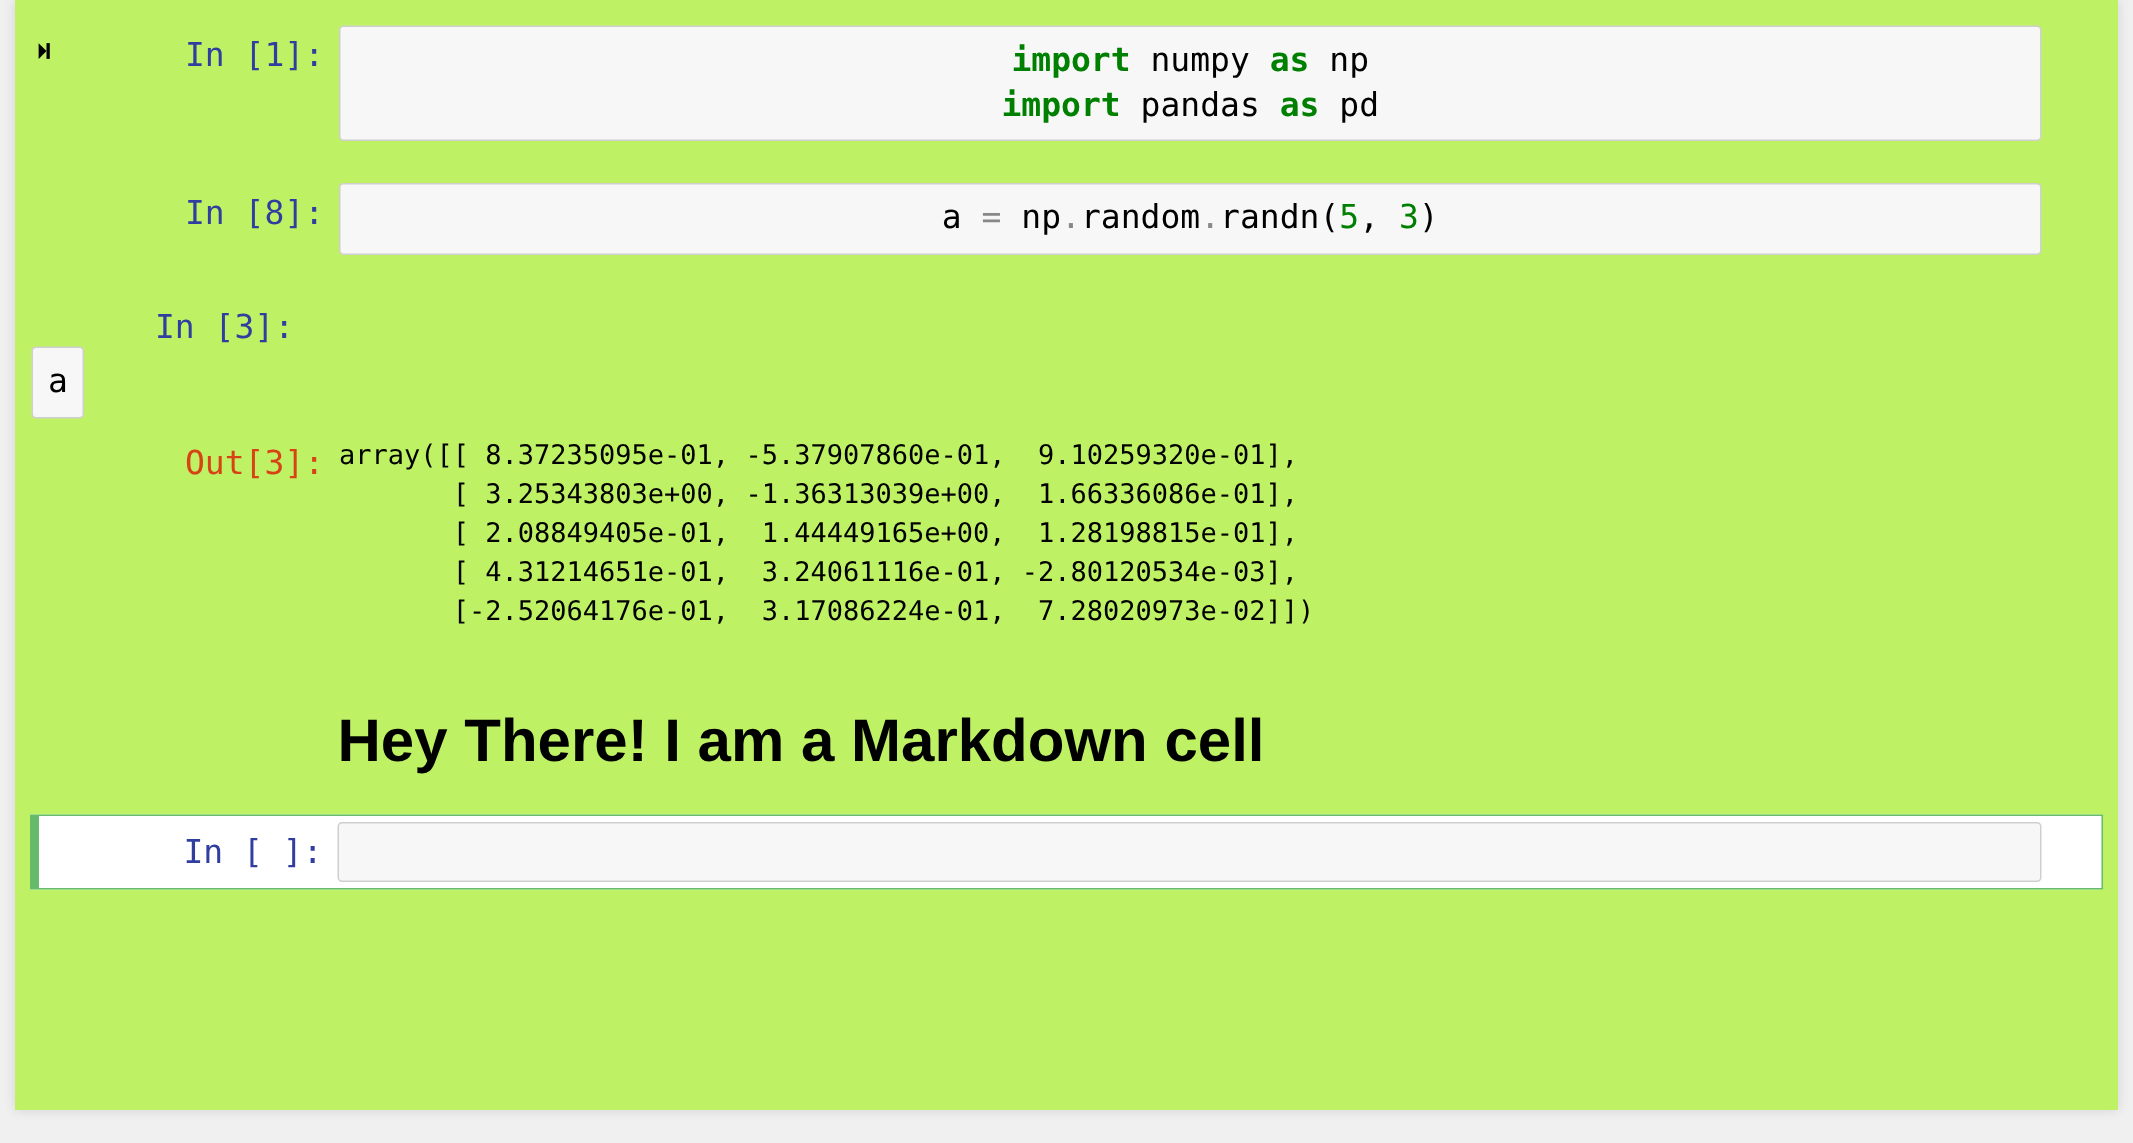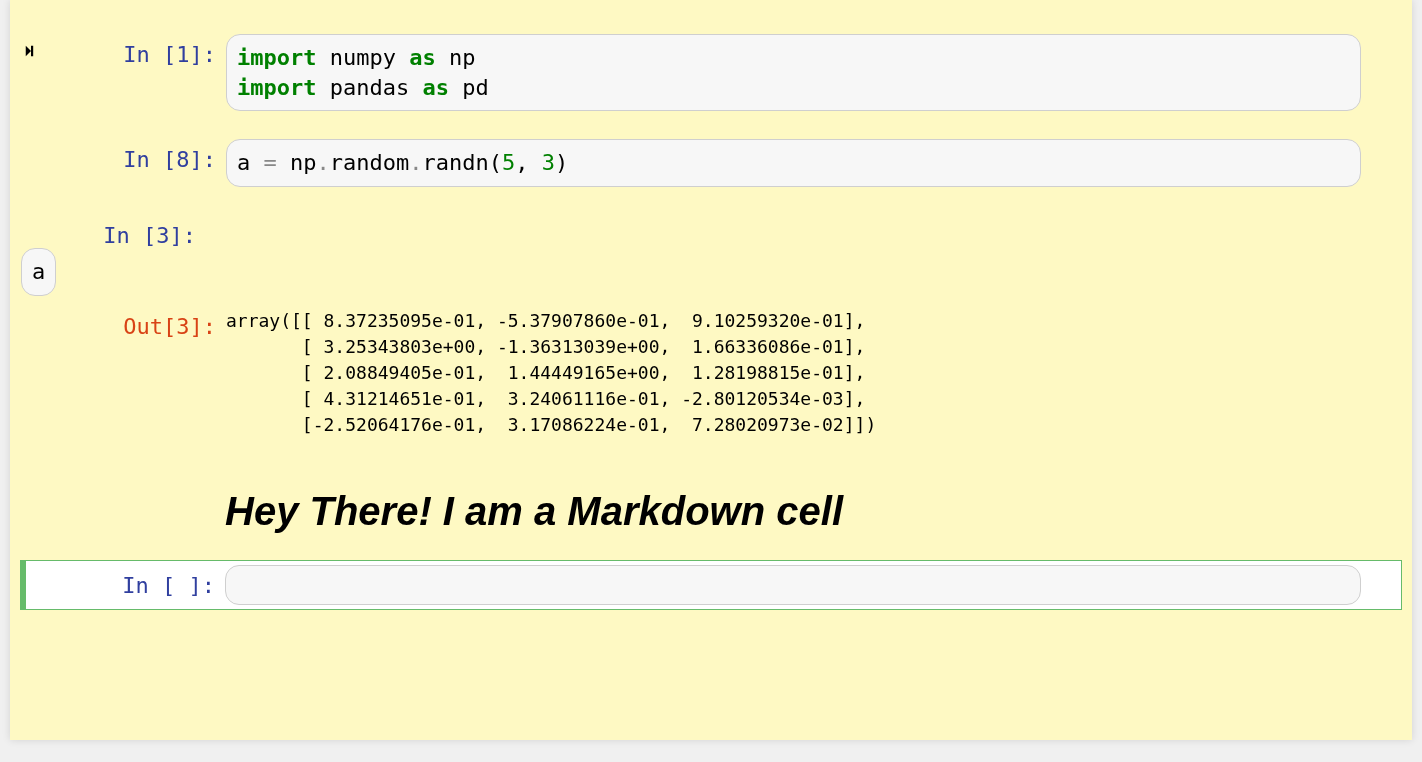--- a/index.html
+++ b/index.html
@@ -4,23 +4,23 @@
 <style>
   * { box-sizing: border-box; }
   body {
     margin: 0;
     padding: 0;
     background: #f0f0f0;
     font-family: "Helvetica Neue", Helvetica, Arial, sans-serif;
     font-size: 14px;
   }
   .notebook-container {
-    background: #fef9c3;
+    background: #bef264;
     margin: 0 10px 10px 10px;
-    padding: 27px 10px 30px 10px;
+    padding: 10px 10px 30px 10px;
     box-shadow: 0 0 8px rgba(0,0,0,0.12);
     min-height: 740px;
   }
   .cell {
     display: flex;
     align-items: flex-start;
     padding: 4px 0;
     margin: 2px 0;
     border: 1px solid transparent;
   }
@@ -48,46 +48,46 @@
     font-family: "Menlo", "Monaco", "Consolas", monospace;
     font-size: 22px;
     flex-shrink: 0;
   }
   .prompt-in { color: #303f9f; }
   .prompt-out { color: #d84315; }
   .code-box {
     flex: 1;
     background: #f7f7f7;
     border: 1px solid #cfcfcf;
-    border-radius: 14px;
+    border-radius: 3px;
     padding: 8px 10px;
     font-family: "Menlo", "Monaco", "Consolas", monospace;
     font-size: 22px;
     line-height: 1.35;
     white-space: pre;
     min-height: 40px;
     margin-right: 40px;
+    text-align: center;
   }
   .output-box {
     flex: 1;
     padding: 2px 10px 4px 0;
     font-family: "Menlo", "Monaco", "Consolas", monospace;
     font-size: 18px;
     line-height: 1.45;
     white-space: pre;
     margin-right: 40px;
   }
   .kw { color: #008000; font-weight: bold; }
   .op { color: #888; }
   .num { color: #008000; }
   .markdown-cell {
     padding-left: 205px;
     padding-top: 40px;
     padding-bottom: 10px;
-    font-style: italic;
   }
   .markdown-cell h1 {
     font-family: "Helvetica Neue", Helvetica, Arial, sans-serif;
     font-weight: 800;
     font-size: 40px;
     margin: 0 0 10px 0;
     color: #000;
   }
   .spacer-left { width: 20px; flex-shrink: 0; }
 </style>

